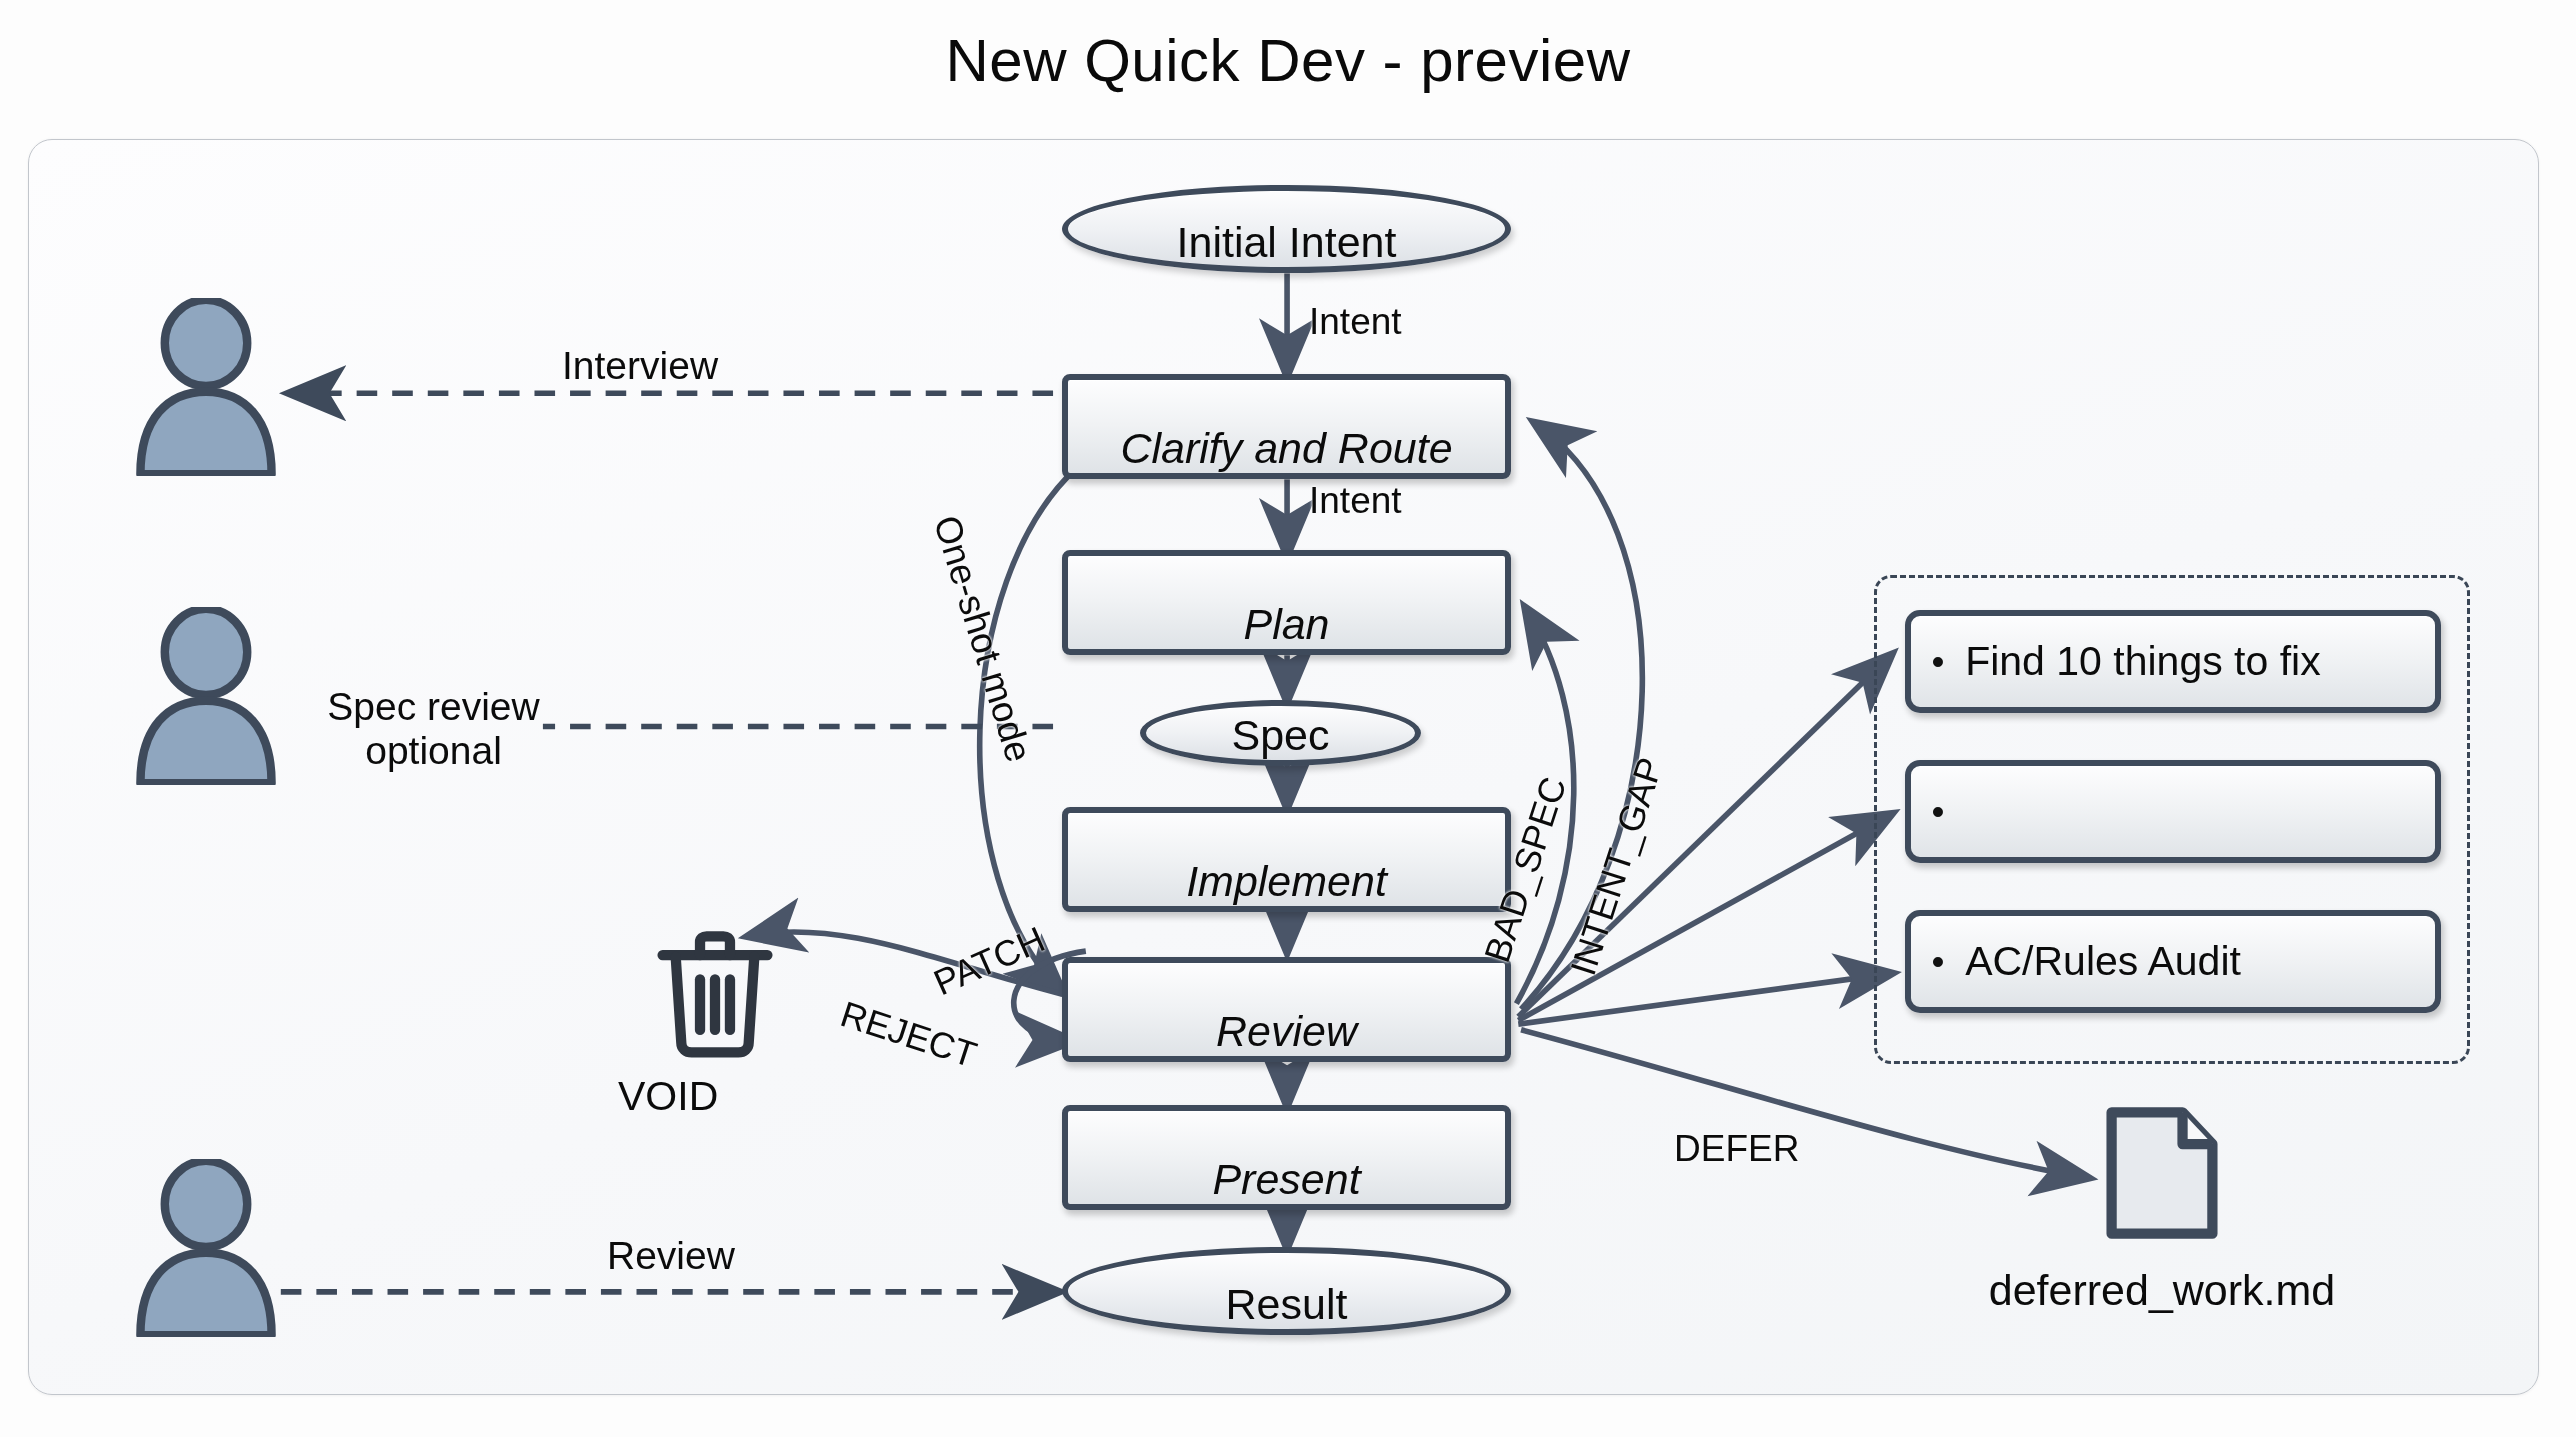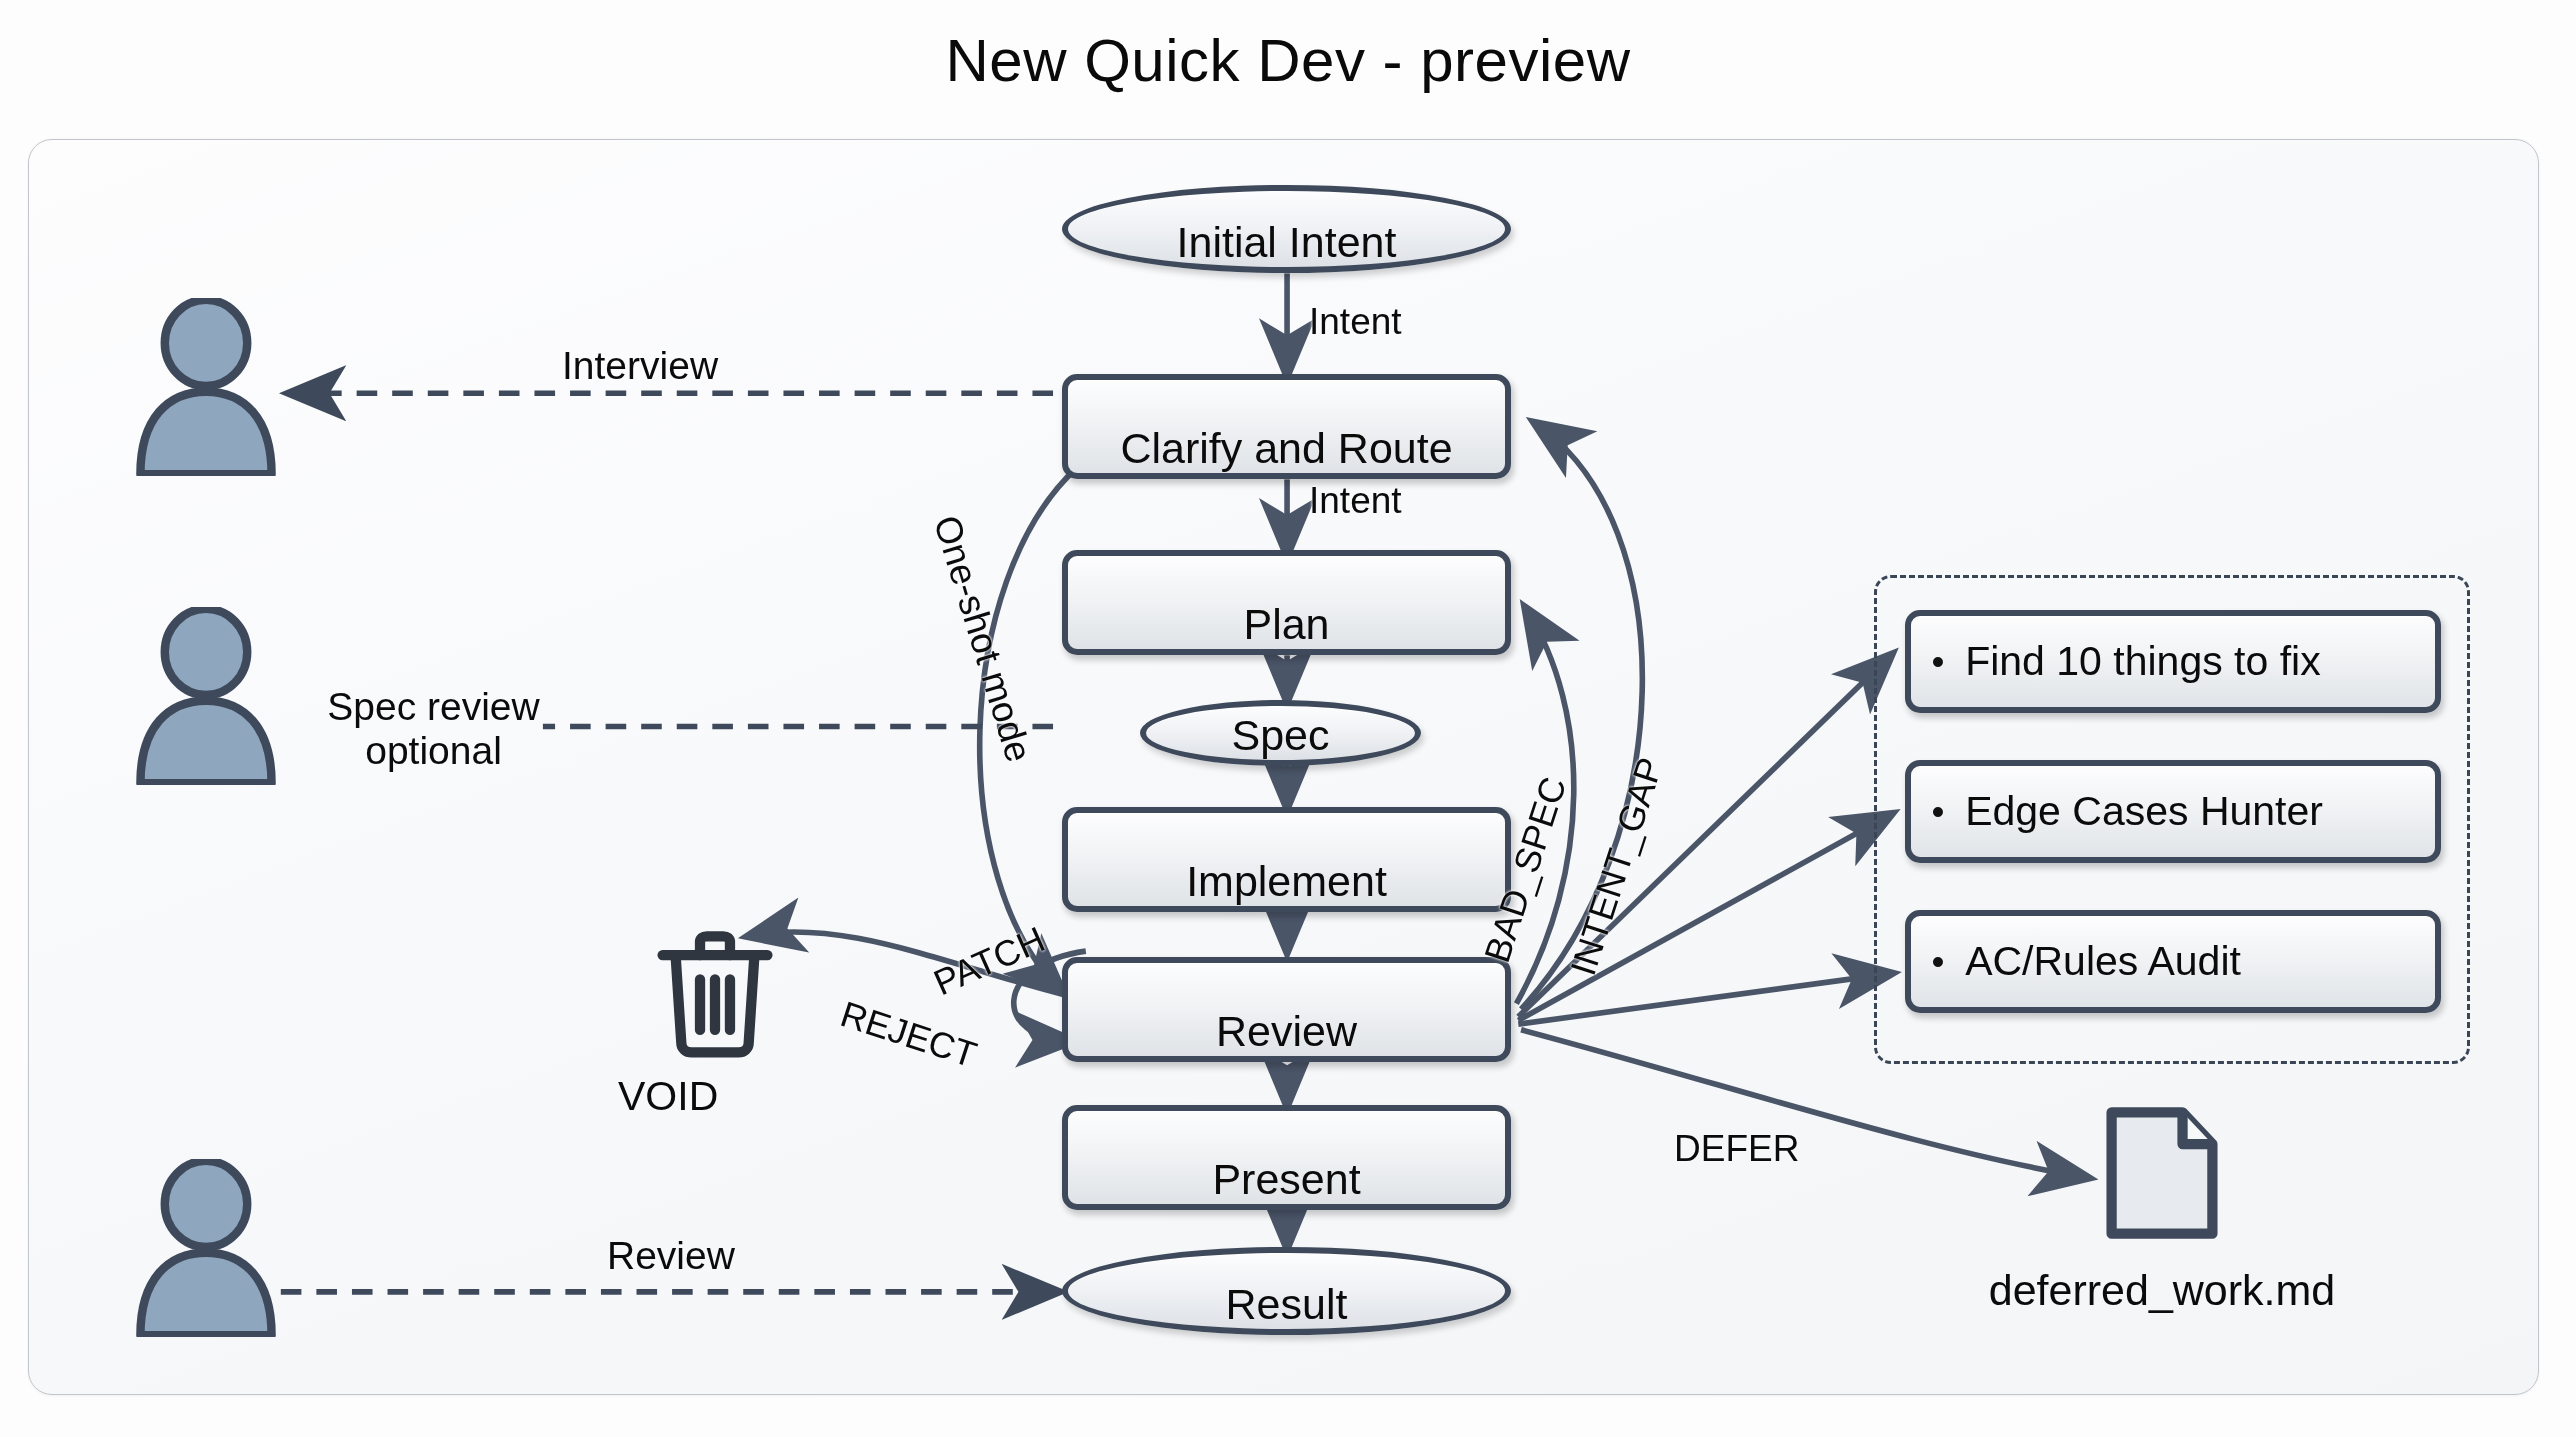--- a/index.html
+++ b/index.html
@@ -25,24 +25,25 @@
   
   #edges{position:absolute;left:0;top:0;width:2576px;height:1438px;pointer-events:none;}
 
   
   .node{
     position:absolute;display:flex;align-items:flex-end;justify-content:center;
     color:#0b0b0b;text-align:center;
     box-sizing:border-box;
   }
   .boxnode{
-    border:6.6px solid #3e4a5b;border-radius:15px;
+    border:6.6px solid #3e4a5b;border-radius:8px;
     background:linear-gradient(180deg,#fdfdfe 0%,#f0f2f4 48%,#dfe3e7 100%);
     box-shadow:2.8px 4.7px 6.6px rgba(0,0,0,.20), inset 0 0.9px 0 rgba(255,255,255,.9);
     font-size:43px;
+    font-style:italic;
   }
   .ellnode{
     border:6.6px solid #3e4a5b;border-radius:50%;
     background:linear-gradient(180deg,#fdfdfe 0%,#eff1f4 50%,#dde1e6 100%);
     box-shadow:2.8px 4.7px 6.6px rgba(0,0,0,.18), inset 0 0.9px 0 rgba(255,255,255,.9);
     font-size:43px;
   }
   .revbox{
     border:6.6px solid #3e4a5b;border-radius:15px;
     background:linear-gradient(180deg,#fdfdfe 0%,#f0f2f4 48%,#e0e4e8 100%);
@@ -212,21 +213,20 @@
 
   <div id="reviewers-panel"></div>
 
   <div class="revbox" style="left:1905px;top:610px;width:536px;height:103px;">
     <span class="revbullet">•</span>
     <span>Find 10 things to fix</span>
   </div>
 
   <div class="revbox" style="left:1905px;top:760px;width:536px;height:103px;">
     <span class="revbullet">•</span>
-    <span>Edge Cases Hunter</span>
   </div>
 
   <div class="revbox" style="left:1905px;top:910px;width:536px;height:103px;">
     <span class="revbullet">•</span>
     <span>AC/Rules Audit</span>
   </div>
 
   <svg id="trash" viewBox="0 0 128 140">
     <g fill="none" stroke="#2f3640" stroke-width="11" stroke-linecap="round" stroke-linejoin="round">
       <path d="M8,30 L120,30"></path>

